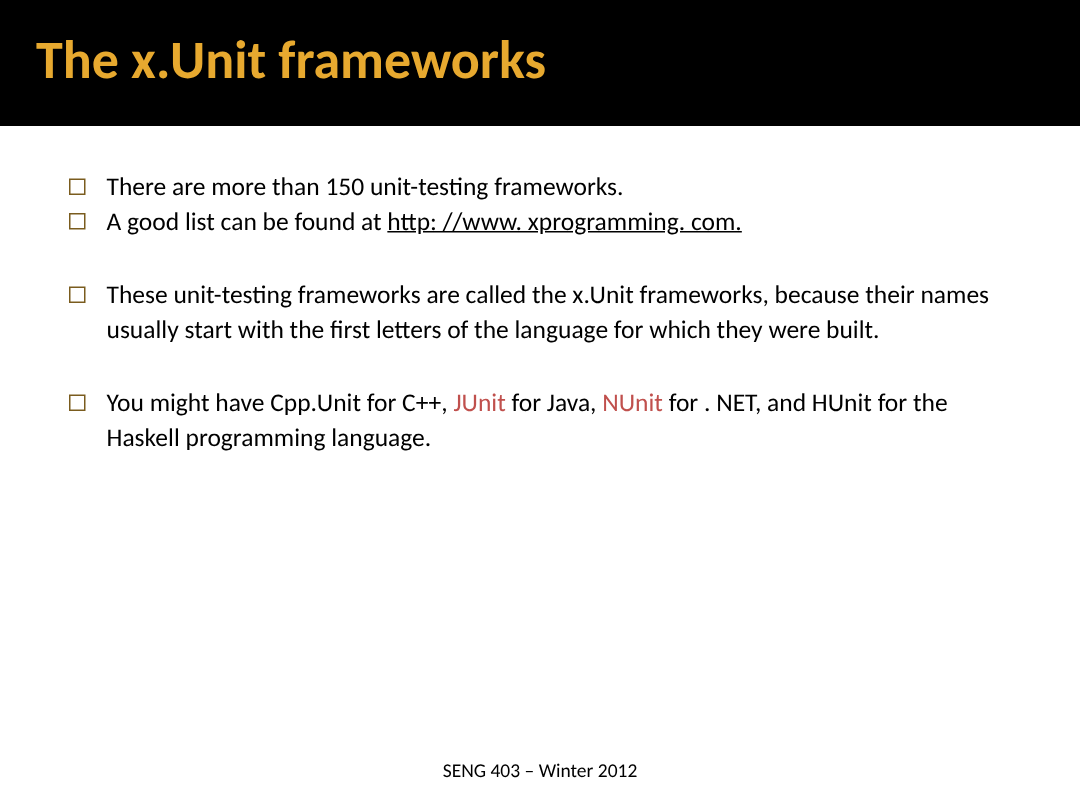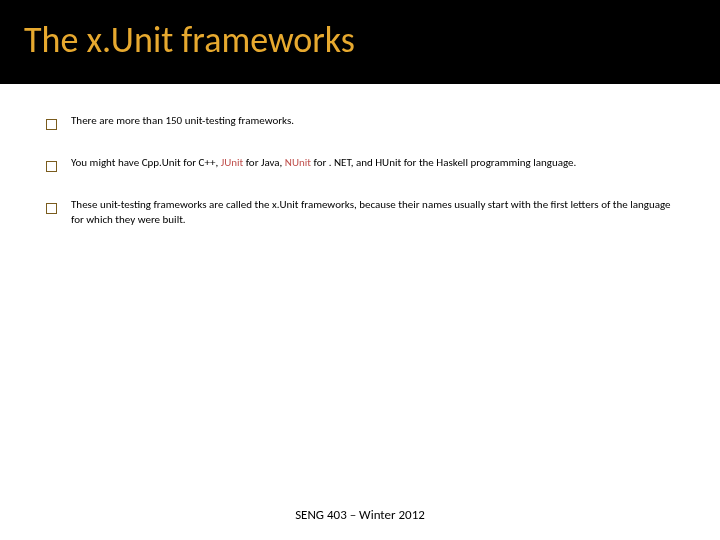--- a/index.html
+++ b/index.html
@@ -12,34 +12,34 @@
     position: relative;
   }
   .title-bar {
     background: #000000;
     width: 100%;
     padding: 18px 0 22px 24px;
   }
   .title {
     color: #e7a92f;
     font-size: 36px;
-    font-weight: 400;
+    font-weight: 700;
     letter-spacing: 0px;
   }
   .content {
     padding: 30px 46px 0 46px;
   }
   .bullet-group {
     margin-bottom: 26px;
   }
   .bullet-item {
     display: flex;
     align-items: flex-start;
     line-height: 1.35;
-    font-size: 11px;
+    font-size: 17px;
     color: #000000;
   }
   .bullet-marker {
     width: 11px;
     height: 11px;
     border: 1.5px solid #7a5c1e;
     flex-shrink: 0;
     margin-top: 5px;
     margin-right: 14px;
   }
@@ -69,28 +69,32 @@
 <div class="title-bar">
   <div class="title">The x.Unit frameworks</div>
 </div>
 
 <div class="content" id="content-root">
     <div class="bullet-group">
       <div class="bullet-item">
         <div class="bullet-marker"></div>
         <div class="bullet-text"><span>There are more than 150 unit-testing frameworks.</span></div>
       </div>
-    </div>
-    <div class="bullet-group">
       <div class="bullet-item">
         <div class="bullet-marker"></div>
-        <div class="bullet-text"><span>You might have Cpp.Unit for C++, </span><span class="accent">JUnit</span><span> for Java, </span><span class="accent">NUnit</span><span> for . NET, and HUnit for the Haskell programming language.</span></div>
+        <div class="bullet-text"><span>A good list can be found at </span><span class="link">http: //www. xprogramming. com.</span></div>
       </div>
     </div>
     <div class="bullet-group">
       <div class="bullet-item">
         <div class="bullet-marker"></div>
         <div class="bullet-text"><span>These unit-testing frameworks are called the x.Unit frameworks, because their names usually start with the first letters of the language for which they were built.</span></div>
       </div>
     </div>
+    <div class="bullet-group">
+      <div class="bullet-item">
+        <div class="bullet-marker"></div>
+        <div class="bullet-text"><span>You might have Cpp.Unit for C++, </span><span class="accent">JUnit</span><span> for Java, </span><span class="accent">NUnit</span><span> for . NET, and HUnit for the Haskell programming language.</span></div>
+      </div>
+    </div>
   </div>
 
 <div class="footer">SENG 403 – Winter 2012</div>
 
 </body></html>

